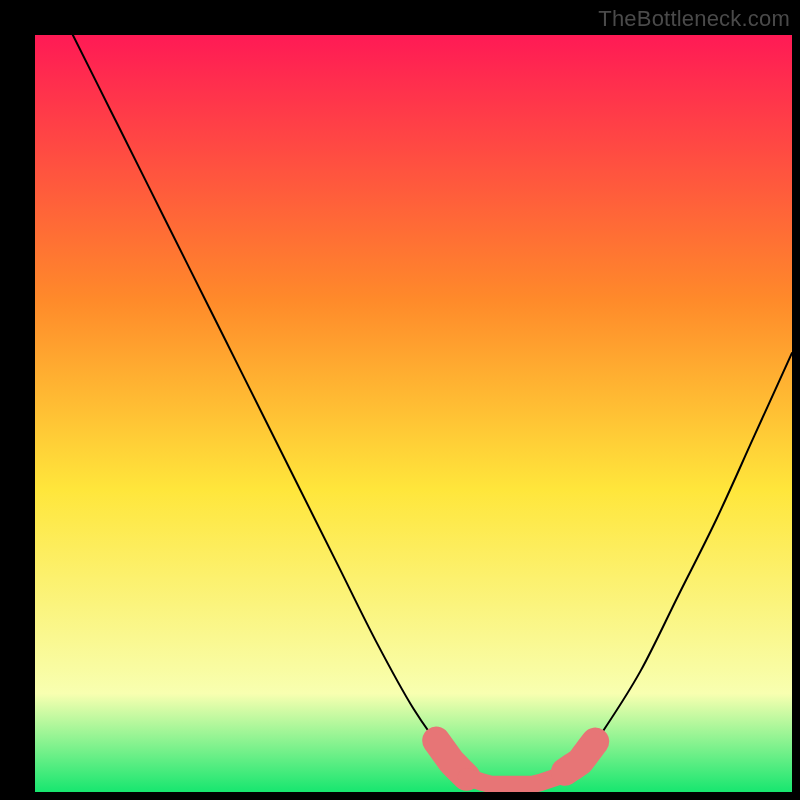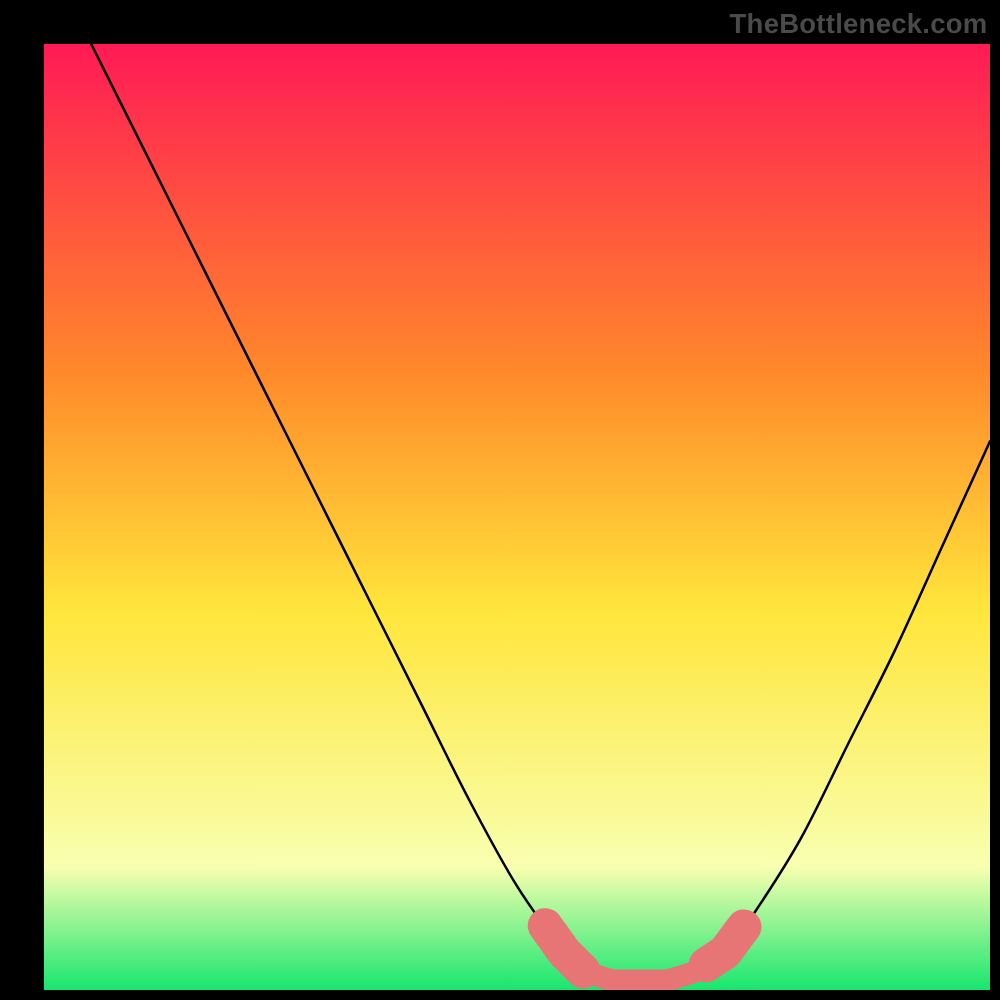--- a/index.html
+++ b/index.html
@@ -33,21 +33,21 @@
     position: absolute;
     left: 0; top: 0;
     width: 100%; height: 100%;
     pointer-events: none;
   }
   .watermark {
     position: absolute;
     top: 6px;
     right: 10px;
     color: #4a4a4a;
-    font-weight: bold;
+    font-weight: normal;
     font-size: 22px;
     letter-spacing: 0.2px;
   }
 </style>
 </head>
 <body>
 
 <div class="frame">
   <div class="plot">
     <svg class="gradient" viewBox="0 0 100 100" preserveAspectRatio="none">

